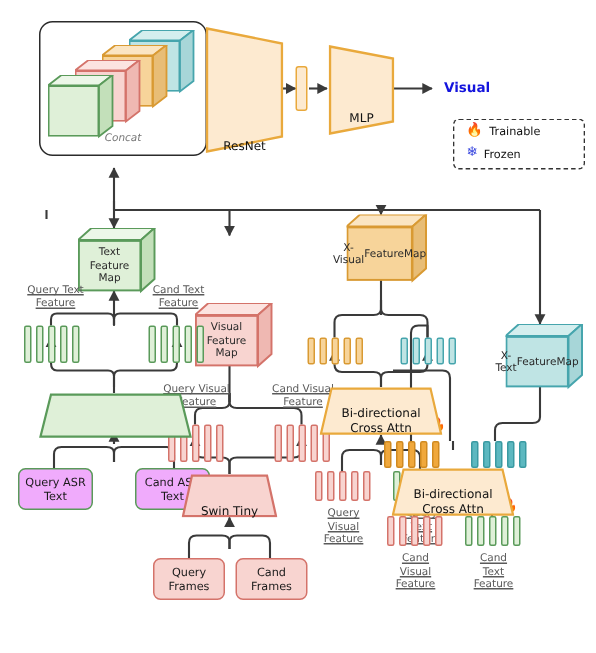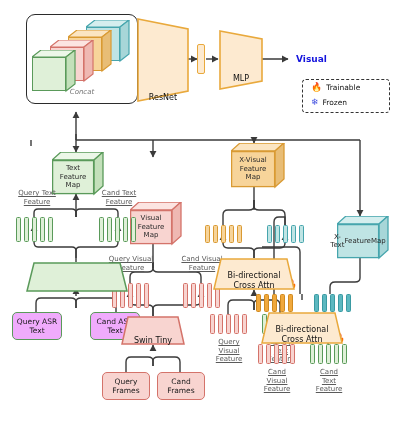--- a/index.html
+++ b/index.html
@@ -223,21 +223,21 @@
       <div>Map</div>
     </div>
   </div>
 
   <div class="cube" style="left:231px;top:143px;">
     <svg width="54" height="52" style="position:absolute;left:0;top:0;">
       <polygon points="0,8 9,0 53,0 44,8" fill="#fbe5c2" stroke="#d99a33" stroke-width="1.3"></polygon>
       <polygon points="44,8 53,0 53,36 44,44" fill="#e8bd76" stroke="#d99a33" stroke-width="1.3"></polygon>
       <rect x="0.6" y="8.6" width="43" height="35" fill="#f7d49a" stroke="#d99a33" stroke-width="1.3"></rect>
     </svg>
-    <div class="txt" style="left:0;top:8px;width:44px;height:36px;flex-direction:column;">
+    <div class="txt" style="left:0;top:8px;width:44px;height:36px;flex-direction:row;">
       <div>X-Visual</div>
       <div>Feature</div>
       <div>Map</div>
     </div>
   </div>
 
   <div class="cube" style="left:337px;top:216px;">
     <svg width="52" height="50" style="position:absolute;left:0;top:0;">
       <polygon points="0,8 9,0 51,0 42,8" fill="#d4eeee" stroke="#46a5ad" stroke-width="1.3"></polygon>
       <polygon points="42,8 51,0 51,34 42,42" fill="#a7d6d8" stroke="#46a5ad" stroke-width="1.3"></polygon>

